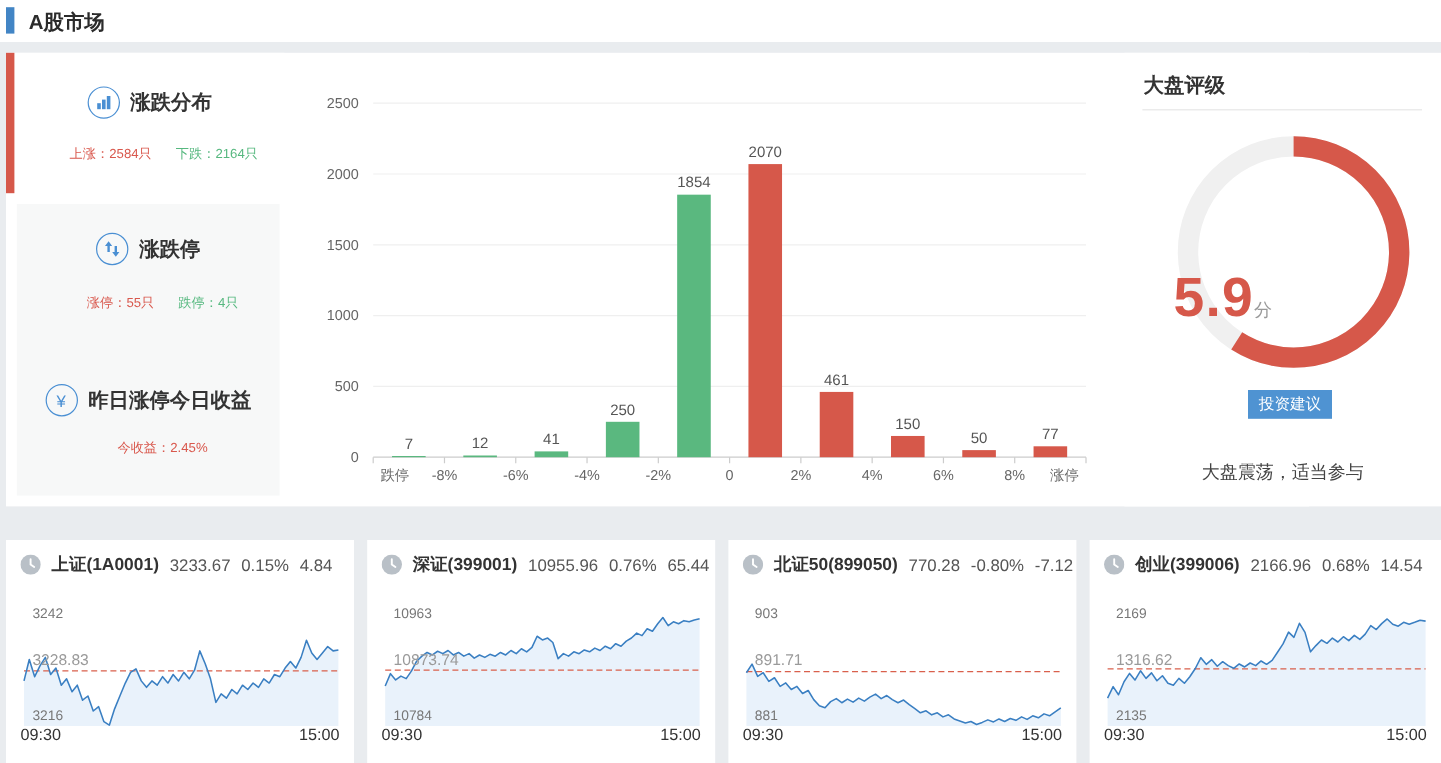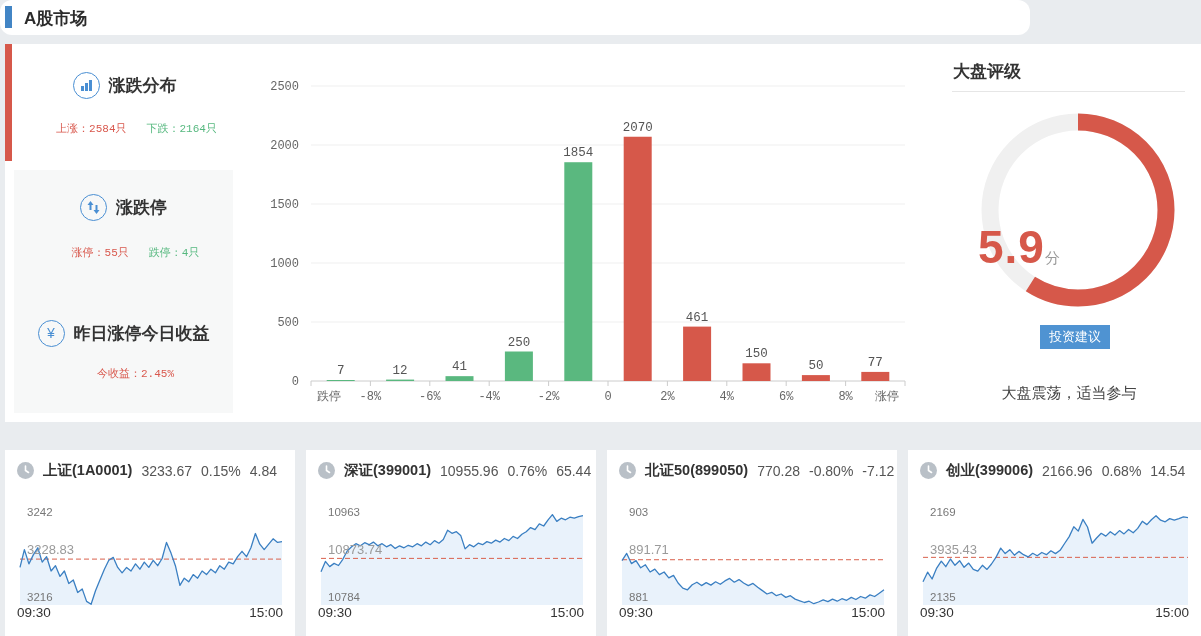--- a/index.html
+++ b/index.html
@@ -5,26 +5,26 @@
   * { margin:0; padding:0; box-sizing:border-box; }
   html,body { width:1201px; height:636px; }
   body {
     position:relative;
     background:#e9ecef;
     font-family:"Liberation Sans", sans-serif;
     overflow:hidden;
     color:#333;
   }
   
-  .top-band { position:absolute; left:0; top:0; width:1030px; height:35px; background:#fff;border-radius:12px; }
+  .top-band { position:absolute; left:0; top:0; width:1201px; height:35px; background:#fff; }
   .accent-bar { position:absolute; left:5px; top:6px; width:7px; height:22px; background:#4285c5; }
   .page-title { position:absolute; left:24px; top:7px; font-size:17px; font-weight:bold; color:#2b2b2b; }
 
   
-  .main-card { position:absolute; left:5px; top:44px; width:1086px; height:378px; background:#fff;font-family:Liberation Mono, monospace; }
+  .main-card { position:absolute; left:5px; top:44px; width:1086px; height:378px; background:#fff; }
 
   
   .sb-sec1 { position:absolute; left:0; top:0; width:232px; height:117px; background:#fff; border-left:7px solid #d6584a; }
   .sb-gray { position:absolute; left:9px; top:126px; width:219px; height:243px; background:#f7f8f8; }
   .sb-title-row { position:absolute; left:0; width:100%; display:flex; align-items:center; justify-content:center; gap:9px; }
   .sb-title { font-size:17px; font-weight:bold; color:#333; }
   .sb-icon { width:27px; height:27px; border:1.5px solid #4a8fd3; border-radius:50%; display:flex; align-items:center; justify-content:center; color:#4a8fd3; flex:0 0 auto; }
   .sb-stats { position:absolute; left:0; width:100%; display:flex; justify-content:center; gap:20px; font-size:11px; white-space:nowrap;padding-left:24px; }
   .stat-up { color:#d9584d; }
   .stat-down { color:#56b87f; }
@@ -273,17 +273,17 @@
     <span>2166.96</span>
     <span>0.68%</span>
     <span>14.54</span>
   </div>
   <svg class="mc-svg" id="mc-svg-4" height="112" width="293">
       <polygon points="15.0,81.8 19.6,72.2 24.1,79.0 28.7,68.1 33.3,61.2 37.8,66.7 42.4,59.0 47.0,65.3 51.6,60.7 56.1,67.3 60.7,63.1 65.3,69.4 69.8,71.1 74.4,65.3 79.0,69.4 83.5,64.0 88.1,57.1 92.7,48.1 97.2,53.6 101.8,49.7 106.4,55.2 110.9,51.4 115.5,54.7 120.1,56.9 124.7,53.3 129.2,55.8 133.8,52.5 138.4,54.7 142.9,50.8 147.5,53.6 152.1,50.3 156.6,43.5 161.2,36.6 165.8,26.8 170.3,31.1 174.9,19.4 179.5,27.0 184.1,43.2 188.6,38.0 193.2,33.3 197.8,36.1 202.3,31.7 206.9,35.0 211.5,30.6 216.0,33.9 220.6,29.5 225.2,32.8 229.7,28.4 234.3,21.3 238.9,24.6 243.4,19.7 248.0,15.8 252.6,20.2 257.2,21.8 261.7,18.6 266.3,20.2 270.9,18.6 275.4,16.9 280.0,17.6 280,105 15,105" fill="#e9f2fb"></polygon>
       <line x1="15" y1="57.35117647058804" x2="280" y2="57.35117647058804" stroke="#d9604c" stroke-width="1" stroke-dasharray="5,3"></line>
       <polyline points="15.0,81.8 19.6,72.2 24.1,79.0 28.7,68.1 33.3,61.2 37.8,66.7 42.4,59.0 47.0,65.3 51.6,60.7 56.1,67.3 60.7,63.1 65.3,69.4 69.8,71.1 74.4,65.3 79.0,69.4 83.5,64.0 88.1,57.1 92.7,48.1 97.2,53.6 101.8,49.7 106.4,55.2 110.9,51.4 115.5,54.7 120.1,56.9 124.7,53.3 129.2,55.8 133.8,52.5 138.4,54.7 142.9,50.8 147.5,53.6 152.1,50.3 156.6,43.5 161.2,36.6 165.8,26.8 170.3,31.1 174.9,19.4 179.5,27.0 184.1,43.2 188.6,38.0 193.2,33.3 197.8,36.1 202.3,31.7 206.9,35.0 211.5,30.6 216.0,33.9 220.6,29.5 225.2,32.8 229.7,28.4 234.3,21.3 238.9,24.6 243.4,19.7 248.0,15.8 252.6,20.2 257.2,21.8 261.7,18.6 266.3,20.2 270.9,18.6 275.4,16.9 280.0,17.6" fill="none" stroke="#3a7fc2" stroke-width="1.3" stroke-linejoin="round"></polyline>
     </svg>
   <div class="mc-ytop">2169</div>
-  <div class="mc-yref">3935.43</div>
+  <div class="mc-yref">1316.62</div>
   <div class="mc-ybottom">2135</div>
   <div class="mc-t0">09:30</div>
   <div class="mc-t1">15:00</div>
 </div>
 
 </body></html>

